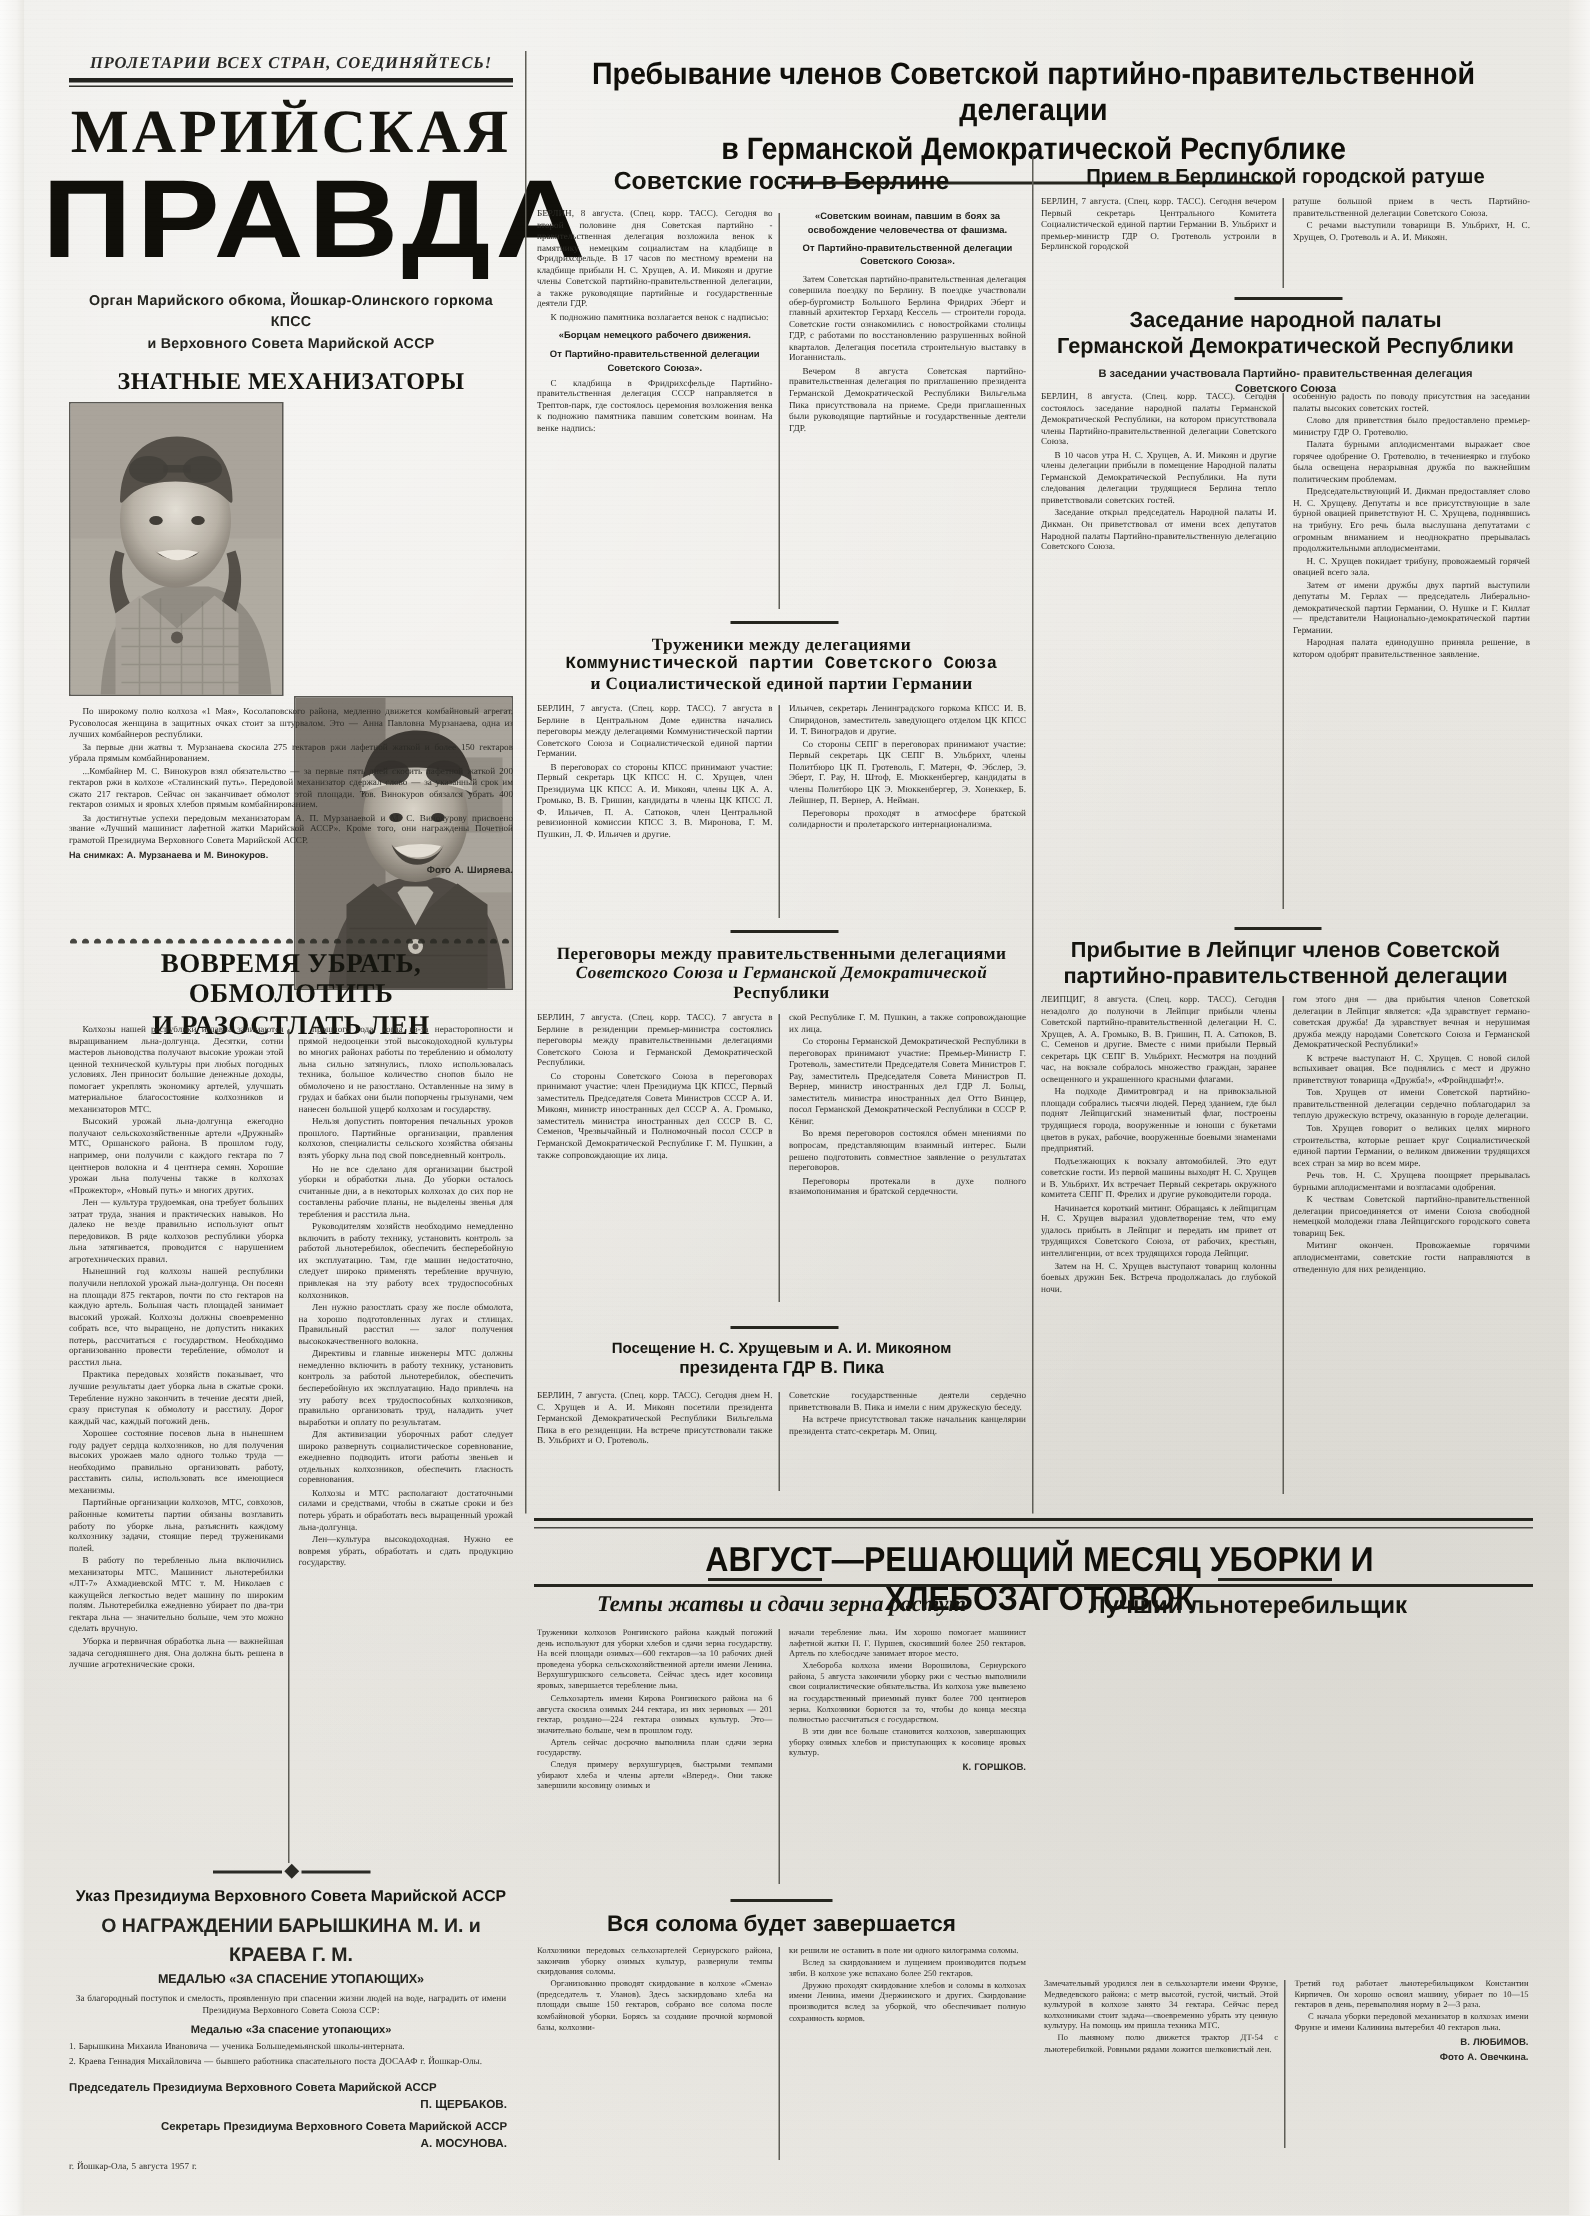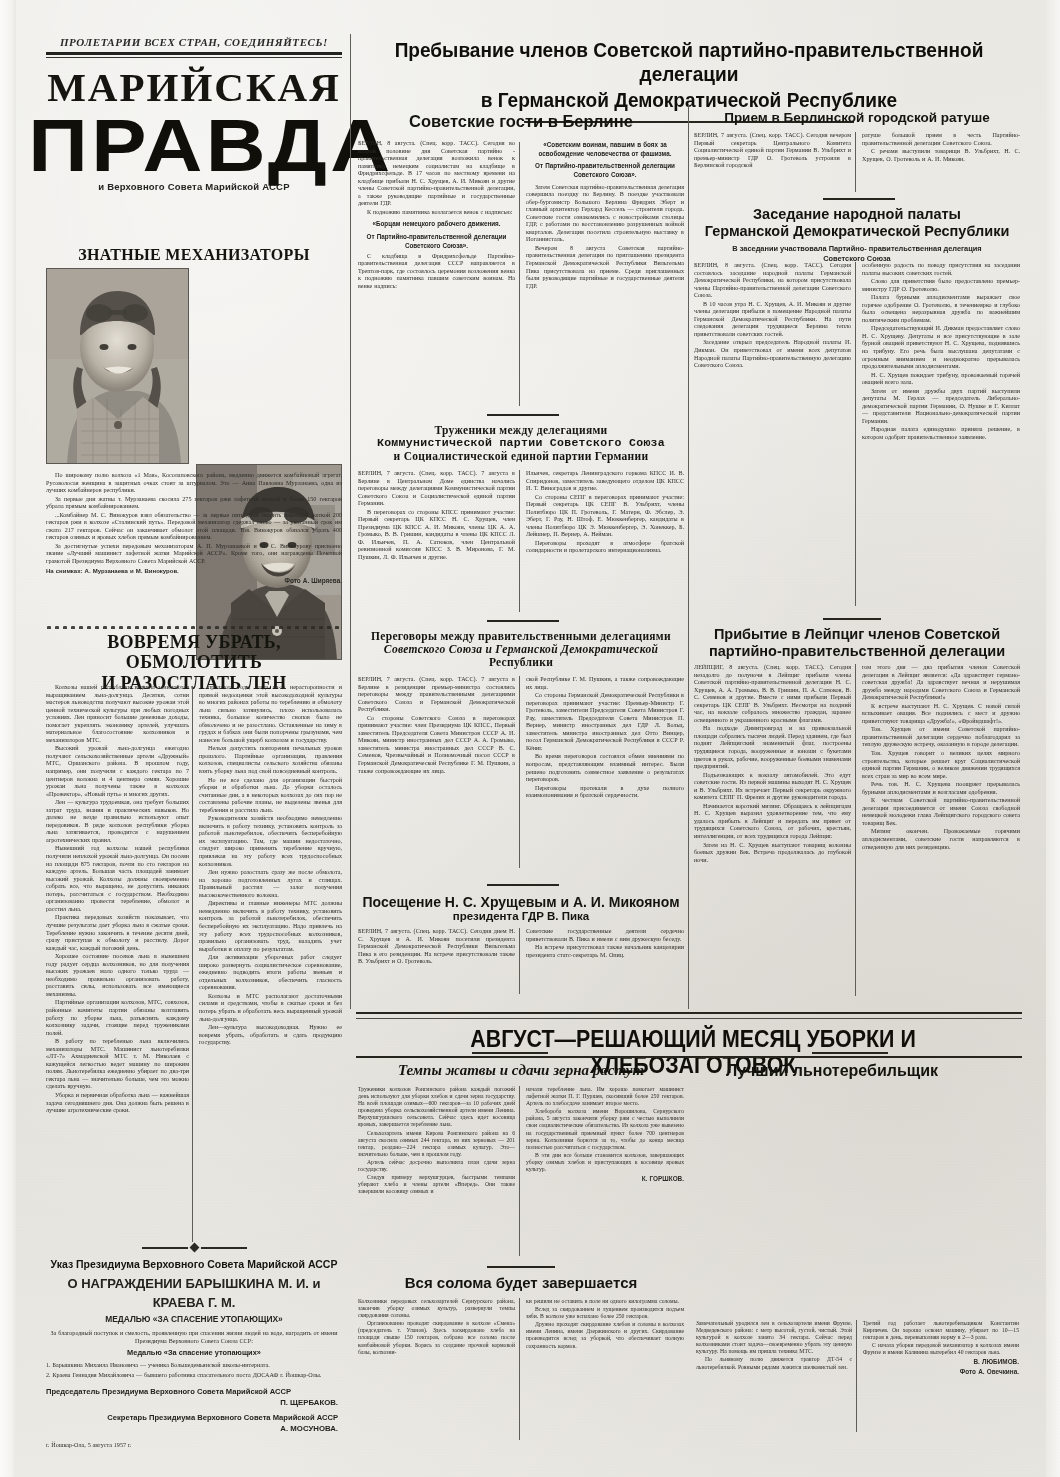--- a/index.html
+++ b/index.html
@@ -124,20 +124,21 @@
 <body>
 
 <div id="page">
 
   <div class="abs" style="left:46px;top:36px;width:296px;">
     <div class="slogan">ПРОЛЕТАРИИ ВСЕХ СТРАН, СОЕДИНЯЙТЕСЬ!</div>
     <div class="rule-thick" style="margin-top:4px;"></div>
     <div class="rule-thin" style="margin-top:2px;"></div>
     <div class="title-mar" style="margin-top:9px;">МАРИЙСКАЯ</div>
     <div class="title-pravda" style="margin-top:4px;">ПРАВДА</div>
+    <div class="organ" style="margin-top:14px;">Орган Марийского обкома,  Йошкар-Олинского горкома КПСС</div>
     <div class="organ">и Верховного Совета Марийской АССР</div>
   </div>
 
   <div class="abs" style="left:356px;top:38px;width:666px;">
     <div class="hl-sans-cond" style="font-size:20.5px;">Пребывание членов Советской партийно-правительственной делегации</div>
     <div class="hl-sans-cond" style="font-size:20.5px;margin-top:3px;">в Германской Демократической Республике</div>
     <div class="short-rule" style="width:330px;margin-top:9px;height:2px;"></div>
   </div>
 
   <div class="vrule" style="left:350px;top:34px;height:975px;"></div>
@@ -332,21 +333,21 @@
   <div class="vrule" style="left:519px;top:676px;height:192px;"></div>
   <div class="abs body-txt" style="left:526px;top:676px;width:158px;height:196px;overflow:hidden;">
     <p class="noind">ской Республике Г. М. Пушкин, а также сопровождающие их лица.</p>
     <p>Со стороны Германской Демократической Республики в переговорах принимают участие: Премьер-Министр Г. Гротеволь, заместители Председателя Совета Министров Г. Рау, заместитель Председателя Совета Министров П. Вернер, министр иностранных дел ГДР Л. Больц, заместитель министра иностранных дел Отто Винцер, посол Германской Демократической Республики в СССР Р. Кёниг.</p>
     <p>Во время переговоров состоялся обмен мнениями по вопросам, представляющим взаимный интерес. Были решено подготовить совместное заявление о результатах переговоров.</p>
     <p>Переговоры протекали в духе полного взаимопонимания и братской сердечности.</p>
   </div>
 
   <div class="abs short-rule" style="left:487px;top:884px;width:72px;"></div>
   <div class="abs" style="left:358px;top:894px;width:326px;">
-    <div class="hl-sans" style="font-size:14px;">Посещение Н. С. Хрущевым и А. И. Микояном</div>
+    <div class="hl-sans" style="font-size:10px;">Посещение Н. С. Хрущевым и А. И. Микояном</div>
     <div class="hl-sans" style="font-size:11.5px;">президента ГДР В. Пика</div>
   </div>
   <div class="abs body-txt" style="left:358px;top:928px;width:157px;height:70px;overflow:hidden;">
     <p class="noind">БЕРЛИН, 7 августа. (Спец. корр. ТАСС). Сегодня днем Н. С. Хрущев и А. И. Микоян посетили президента Германской Демократической Республики Вильгельма Пика в его резиденции. На встрече присутствовали также В. Ульбрихт и О. Гротеволь.</p>
   </div>
   <div class="vrule" style="left:519px;top:928px;height:66px;"></div>
   <div class="abs body-txt" style="left:526px;top:928px;width:158px;height:70px;overflow:hidden;">
     <p class="noind">Советские государственные деятели сердечно приветствовали В. Пика и имели с ним дружескую беседу.</p>
     <p>На встрече присутствовал также начальник канцелярии президента статс-секретарь М. Опиц.</p>
   </div>

